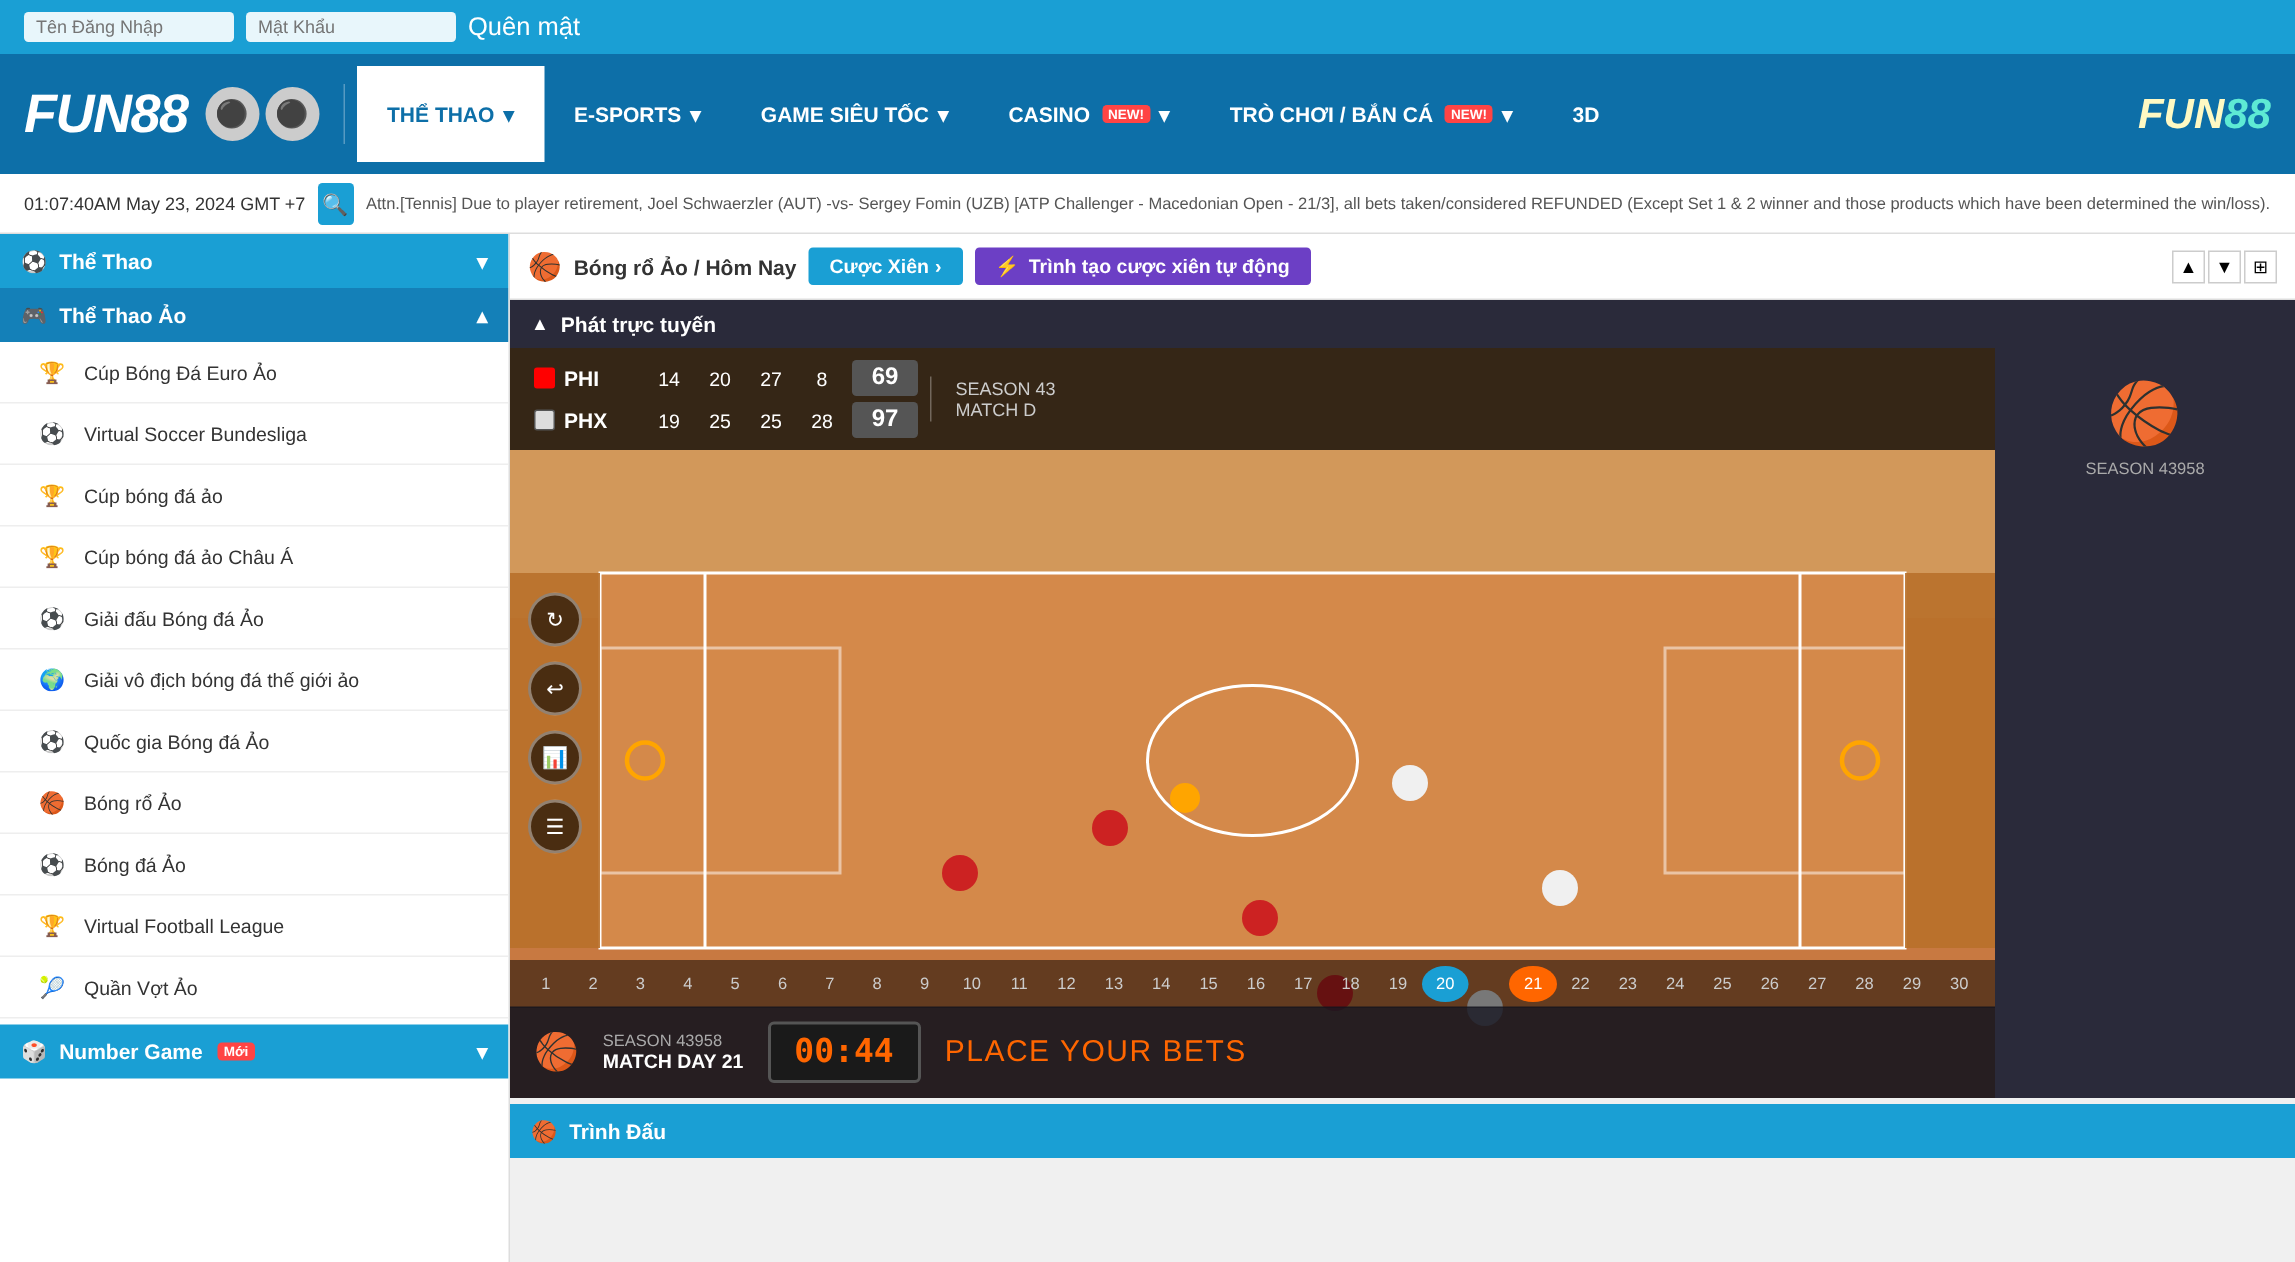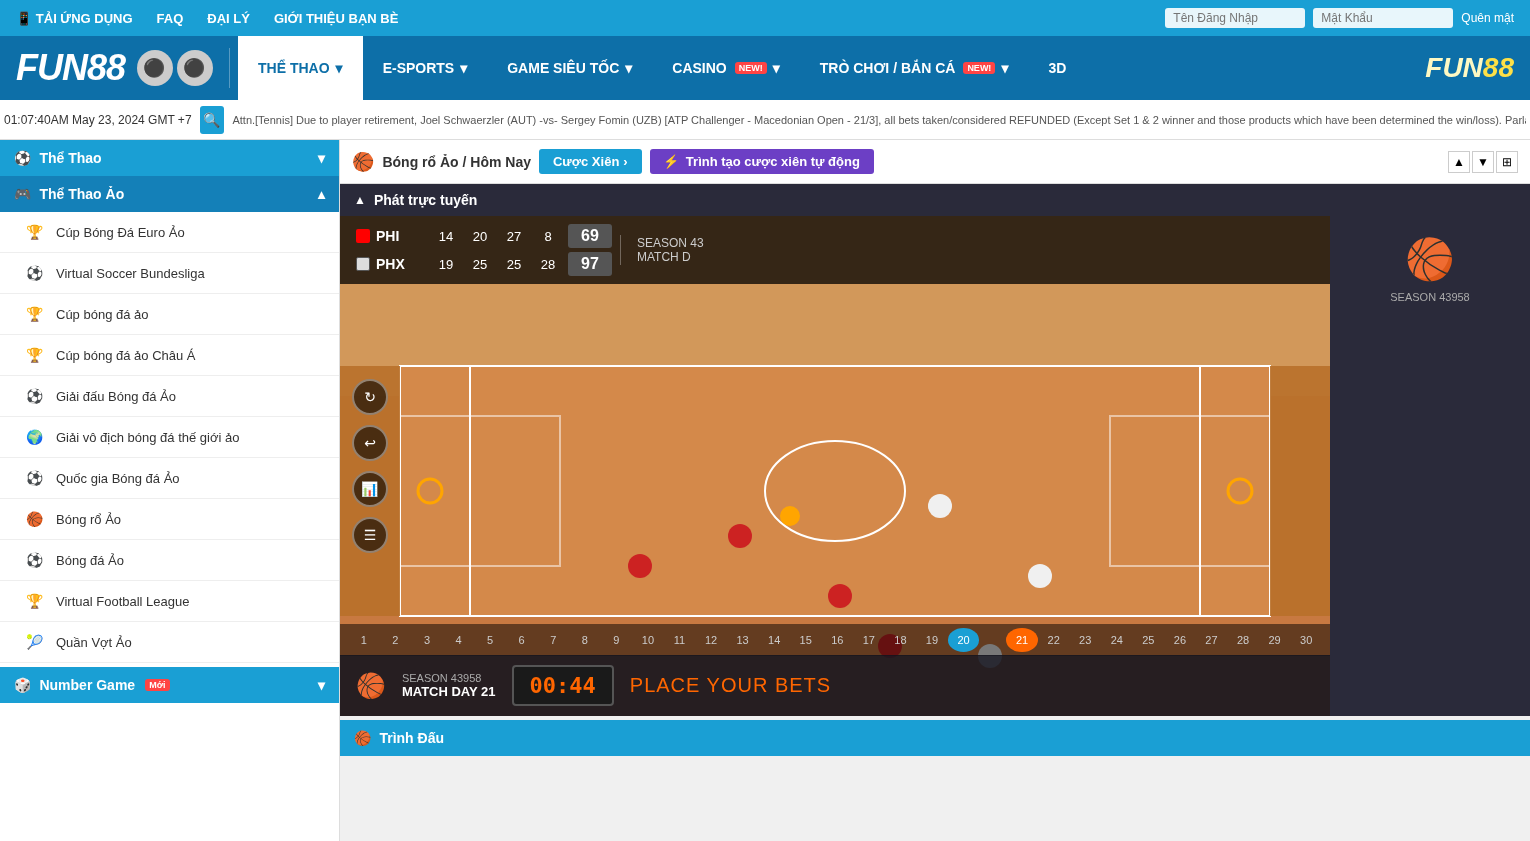--- a/index.html
+++ b/index.html
@@ -25,28 +25,28 @@
     .top-bar-right { display: flex; gap: 8px; align-items: center; }
     .top-bar-right input {
       padding: 3px 8px;
       border-radius: 3px;
       border: none;
       font-size: 12px;
       background: rgba(255,255,255,0.9);
       color: #555;
       width: 140px;
     }
-    .top-bar-right span { color: white; font-size: 12px; cursor: pointer; }
+    .top-bar-right span { color: white; font-size: 17px; cursor: pointer; }
 
     
     .nav-bar {
       background: #0d6fa8;
       display: flex;
       align-items: center;
-      height: 64px;
+      height: 80px;
       padding: 0 16px;
       gap: 0;
     }
     .logo-area { display: flex; align-items: center; gap: 12px; margin-right: 8px; }
     .logo-text {
       font-size: 36px;
       font-weight: 900;
       font-style: italic;
       color: white;
       letter-spacing: -1px;
@@ -96,21 +96,21 @@
       color: white;
     }
     .nav-logo-right span { color: #ff6600; }
 
     
     .ticker-bar {
       background: white;
       display: flex;
       align-items: center;
       height: 40px;
-      padding: 0 4px;
+      padding: 0 16px;
       border-bottom: 1px solid #ddd;
       gap: 8px;
       overflow: hidden;
     }
     .ticker-time { font-size: 12px; color: #333; white-space: nowrap; }
     .ticker-search {
       background: #1a9fd4;
       color: white;
       border: none;
       width: 28px; height: 28px;
@@ -402,26 +402,20 @@
     }
 
     
     .sidebar::-webkit-scrollbar { width: 4px; }
     .sidebar::-webkit-scrollbar-thumb { background: #1a9fd4; }
   </style>
 </head>
 <body>
 
 <div class="top-bar">
-  <div class="top-bar-left">
-    <span>📱 TẢI ỨNG DỤNG</span>
-    <span>FAQ</span>
-    <span>ĐẠI LÝ</span>
-    <span>GIỚI THIỆU BẠN BÈ</span>
-  </div>
   <div class="top-bar-right">
     <input type="text" placeholder="Tên Đăng Nhập" style="">
     <input type="password" placeholder="Mật Khẩu" style="">
     <span>Quên mật</span>
   </div>
 </div>
 
 <div class="nav-bar">
   <div class="logo-area">
     <div class="logo-text">FUN88</div>
@@ -450,21 +444,21 @@
   </div>
   <div class="nav-item">
     <span>TRÒ CHƠI / BẮN CÁ</span>
     <span class="nav-badge">NEW!</span>
     <span>▾</span>
   </div>
   <div class="nav-item">
     <span>3D</span>
   </div>
   <div class="nav-logo-right">
-    <span style="color:#fef9c3">FUN</span><span style="color:#fde047">88</span>
+    <span style="color:#fef9c3">FUN</span><span style="color:#5eead4">88</span>
   </div>
 </div>
 
 <div class="ticker-bar">
   <span class="ticker-time">01:07:40AM May 23, 2024 GMT +7</span>
   <button class="ticker-search">🔍</button>
   <span class="ticker-text">Attn.[Tennis] Due to player retirement, Joel Schwaerzler (AUT) -vs- Sergey Fomin (UZB) [ATP Challenger - Macedonian Open - 21/3], all bets taken/considered REFUNDED (Except Set 1 &amp; 2 winner and those products which have been determined the win/loss). Parlay counted as one(1). Thank you.</span>
 </div>
 
 <div class="main-layout">

